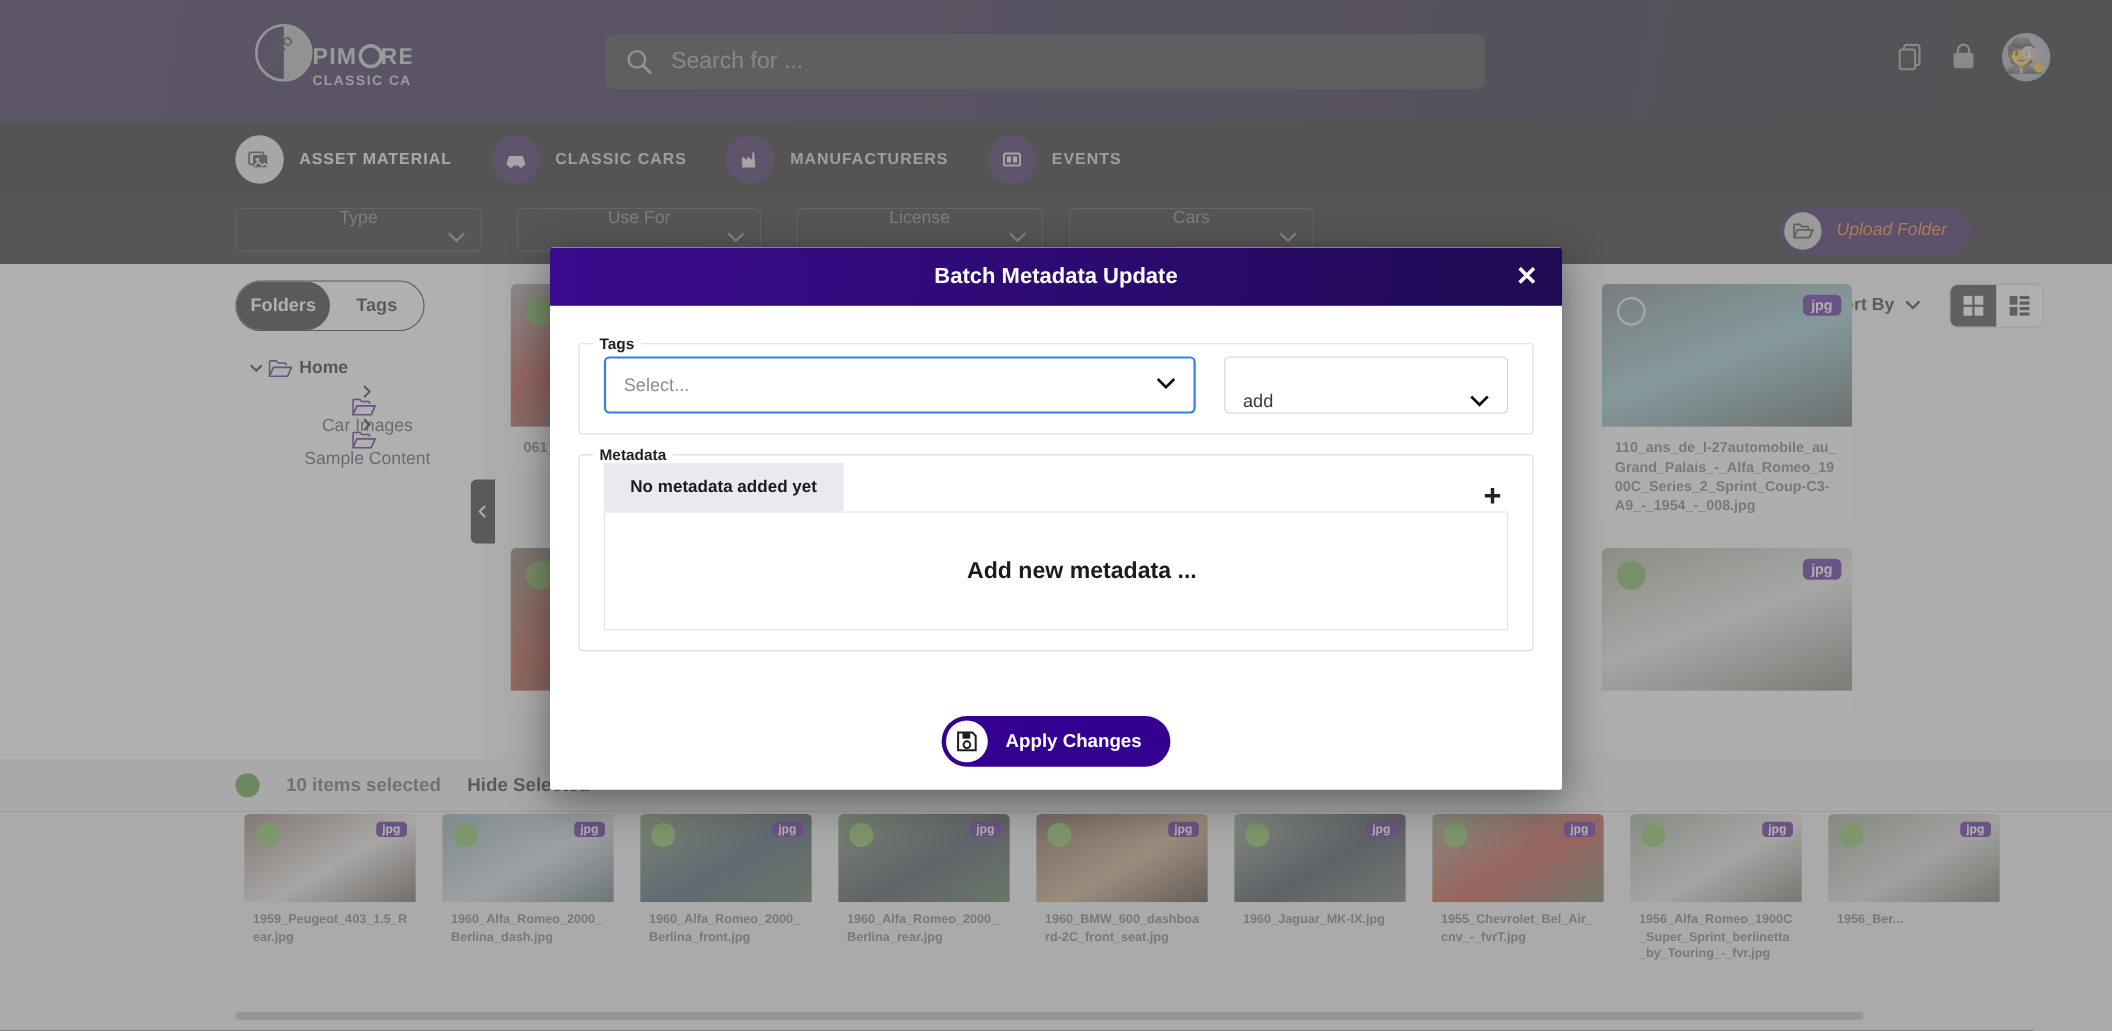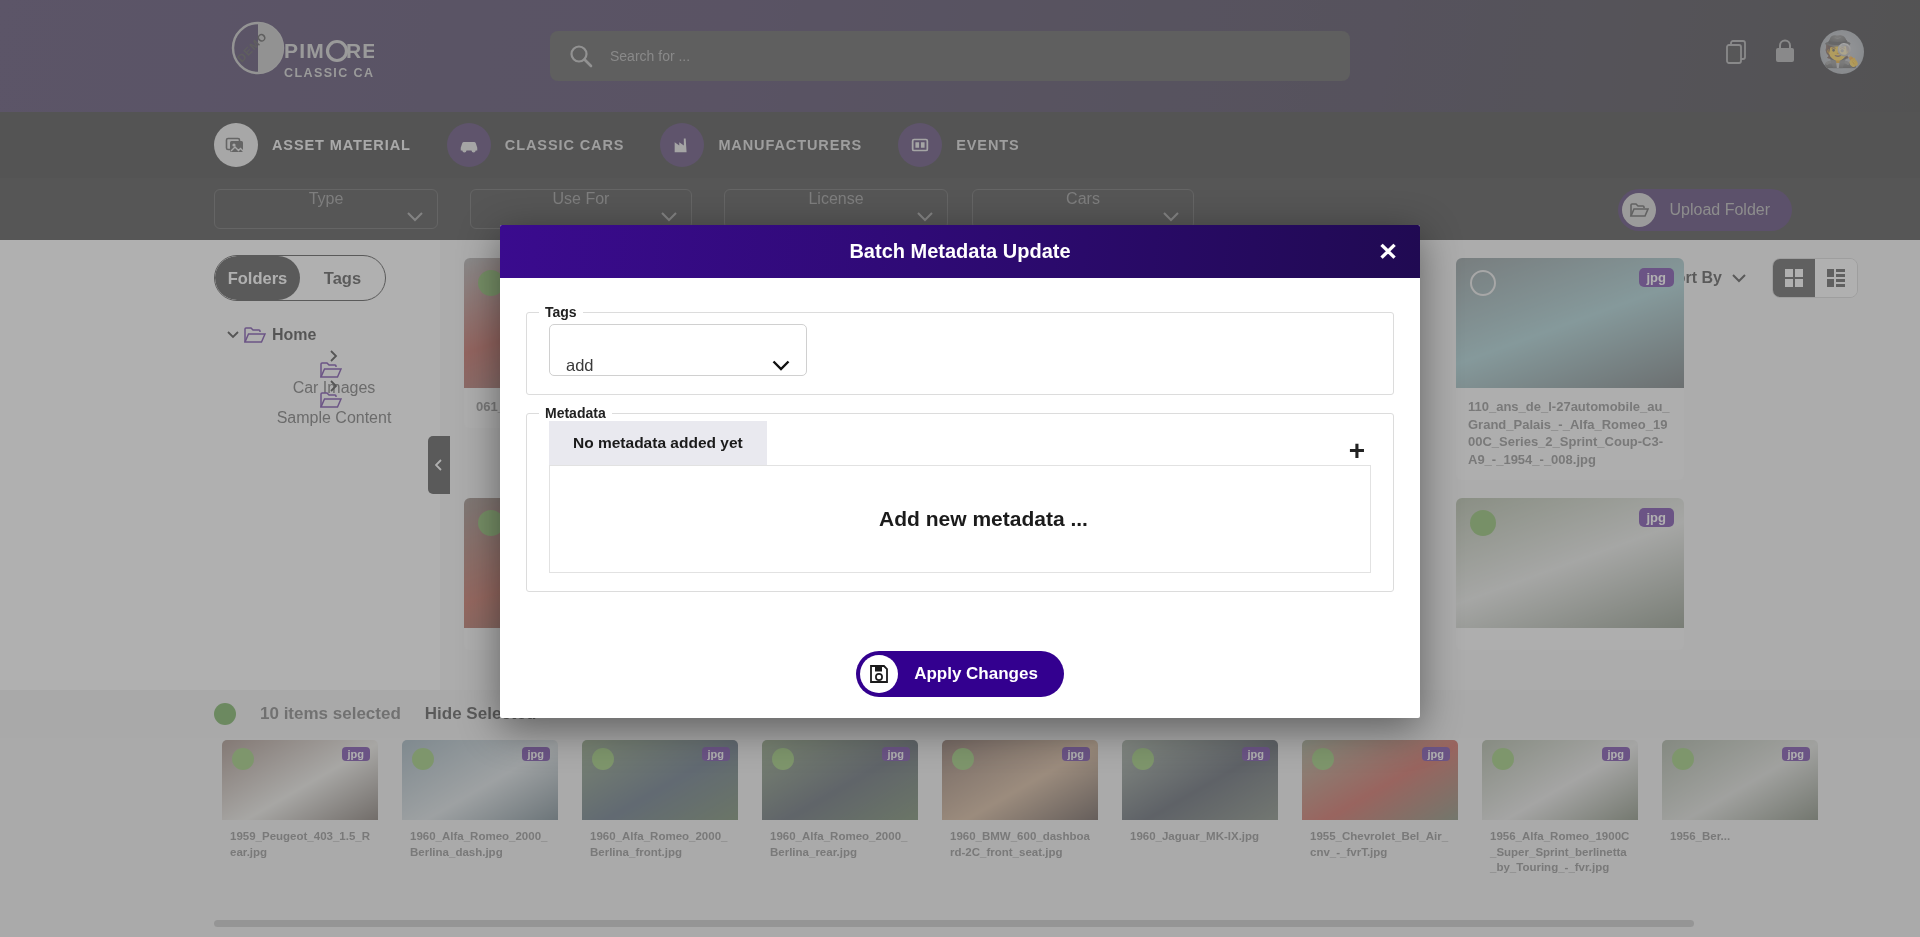--- a/index.html
+++ b/index.html
@@ -27,21 +27,21 @@
   .logo svg { display:block; }
 
   .searchbox {
     position: absolute; left: 550px; top: 31px; width: 800px; height: 50px;
     background: #2a2a2a; border-radius: 8px;
     display: flex; align-items: center; padding: 0 18px;
   }
   .searchbox .mag { width: 26px; height: 26px; margin-right: 16px; opacity:.85; }
   .searchbox input {
     background: transparent; border: 0; outline: none;
-    color: #f0abfc; font-size: 14px; font-family: inherit; flex: 1;
+    color: #f0abfc; font-size: 21px; font-family: inherit; flex: 1;
   }
   .searchbox input::placeholder { color: #9a9a9a; }
 
   .topicons { position: absolute; right: 56px; top: 30px; display: flex; align-items: center; gap: 22px; }
   .topicons .ti { width: 26px; height: 28px; opacity: .8; cursor: pointer; }
   .avatar {
     width: 44px; height: 44px; border-radius: 50%;
     background: radial-gradient(circle at 50% 45%, #b9bcc2 0%, #9aa0a8 65%, #8b9199 100%);
     display:flex; align-items:center; justify-content:center; font-size: 30px; line-height:1;
     overflow: hidden; cursor: pointer;
@@ -79,21 +79,21 @@
   .fsel .cv { margin-left: auto; }
   .uploadbtn {
     position: absolute; top: 11px; right: 128px; height: 42px;
     background: #24064a; border-radius: 21px;
     display: flex; align-items: center; padding: 0 22px 0 4px; cursor: pointer;
   }
   .uploadbtn .pill {
     width: 34px; height: 34px; border-radius: 50%; background: #c9c9c9;
     display:flex; align-items:center; justify-content:center; margin-right: 14px;
   }
-  .uploadbtn .lbl { color: #a3a3a3; font-size: 16px; }
+  .uploadbtn .lbl { color: #f97316; font-size: 16px; font-style: italic; }
 
   
   .main { position: absolute; top: 240px; left: 0; width: 1920px; height: 450px; background: #f5f5f5; }
 
   .sidebar { position: absolute; left: 0; top: 0; width: 440px; height: 450px; background: #fff; }
   .tabswitch {
     position: absolute; left: 214px; top: 15px; width: 172px; height: 46px;
     border: 1.5px solid #1d1d1d; border-radius: 23px; display: flex; overflow: hidden;
   }
   .tabswitch .tab {
@@ -602,20 +602,28 @@
     <div class="modal-head">
       <span class="title">Batch Metadata Update</span>
       <span class="close">✕</span>
     </div>
 
     <div class="modal-body">
 
       <fieldset class="fs">
         <legend>Tags</legend>
         <div class="tagrow">
+          <div class="selectbox">
+            <span class="ph">Select...</span>
+            <span class="caret">
+              <svg width="18" height="11" viewBox="0 0 18 11">
+                  <path d="M1.5 1.5 L9 9 L16.5 1.5" fill="none" stroke="#111" stroke-width="2.4"></path>
+                </svg>
+            </span>
+          </div>
           <div class="caretbox">
             <span class="val">add</span>
             <span class="caret">
               <svg width="18" height="11" viewBox="0 0 18 11">
                   <path d="M1.5 1.5 L9 9 L16.5 1.5" fill="none" stroke="#111" stroke-width="2.4"></path>
                 </svg>
             </span>
           </div>
         </div>
       </fieldset>

